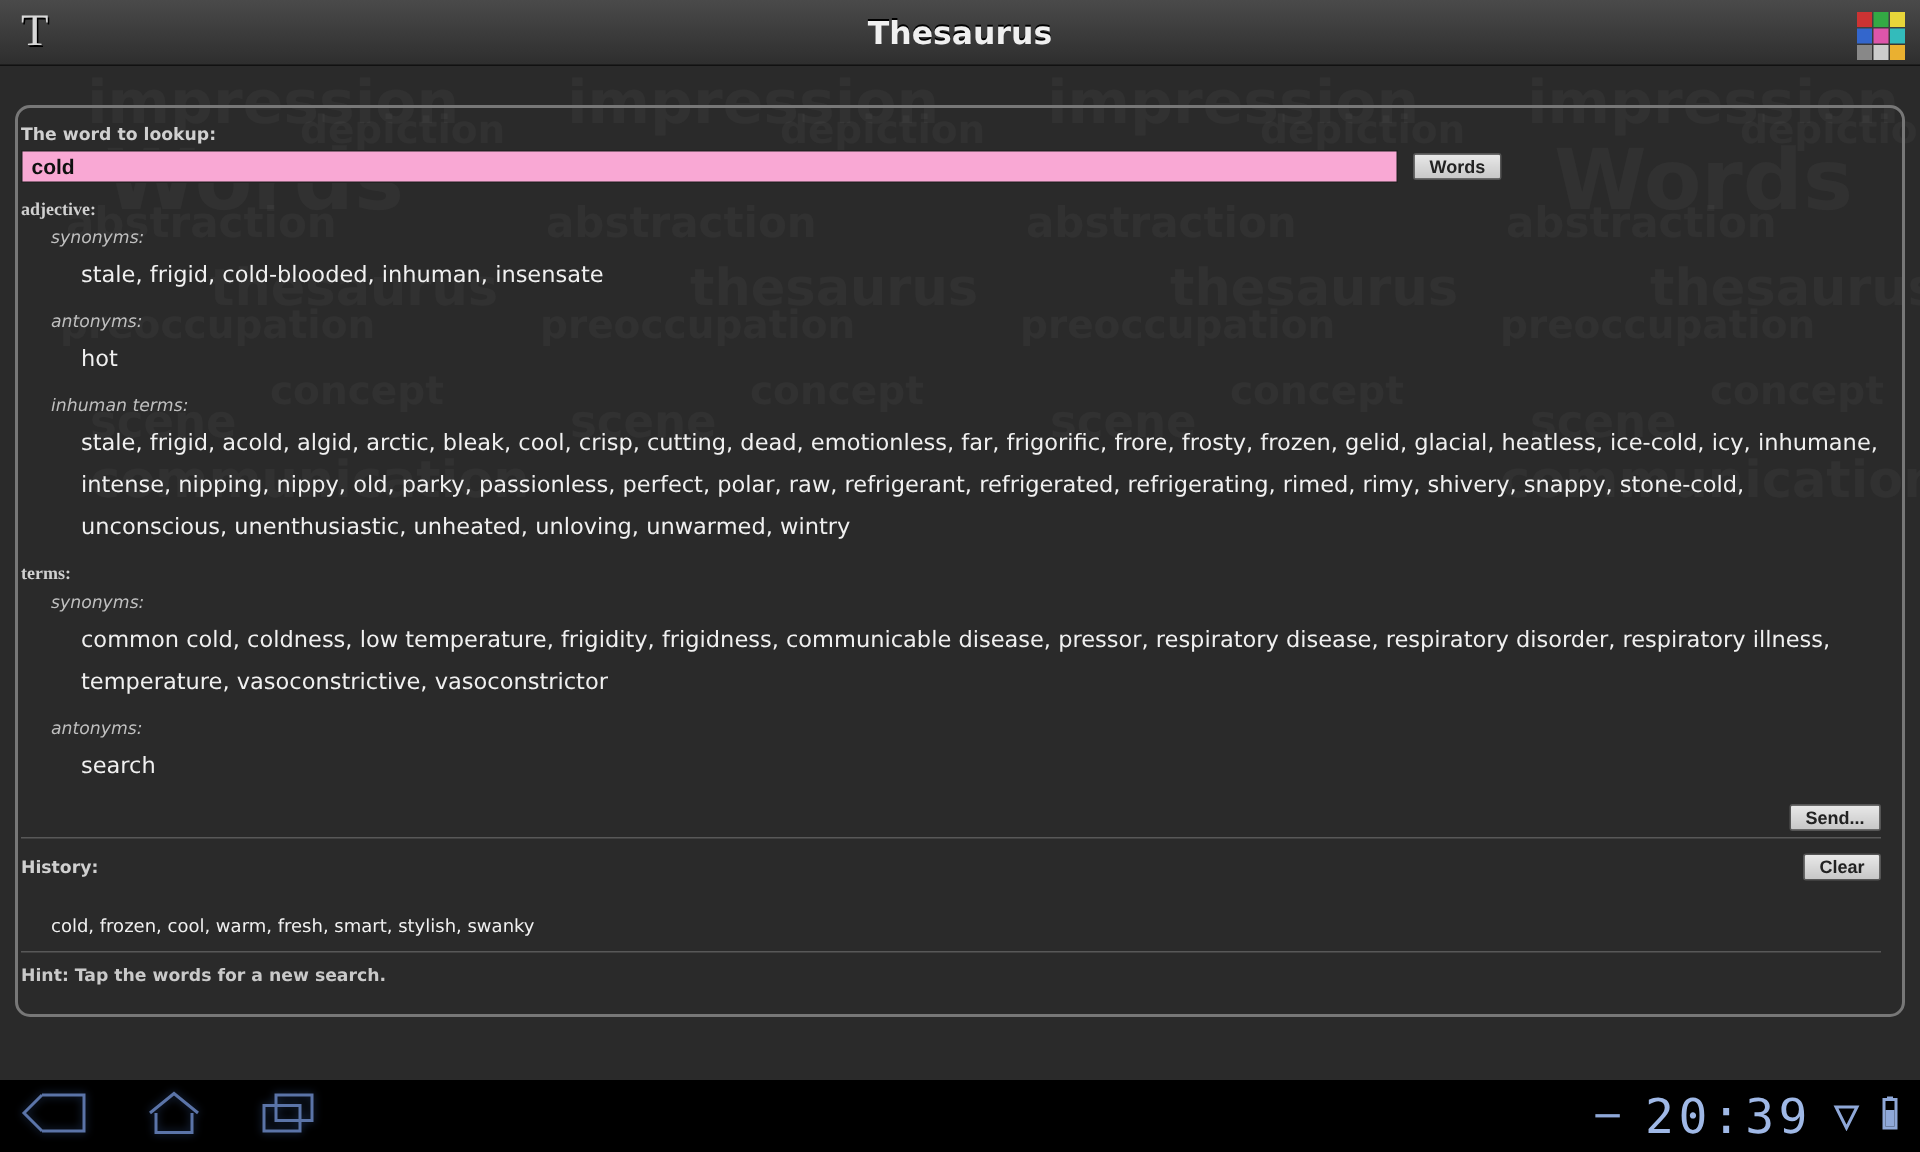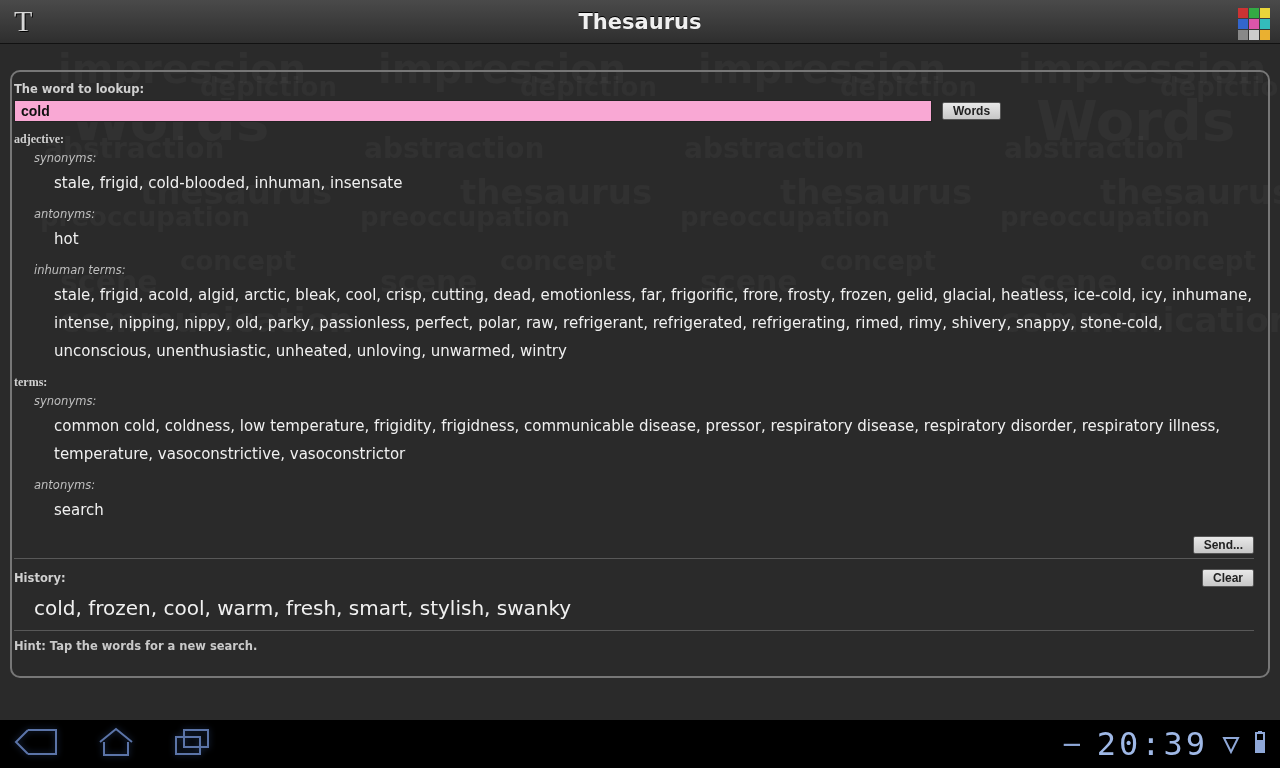--- a/index.html
+++ b/index.html
@@ -87,21 +87,21 @@
     padding: 1px 10px;
     cursor: pointer;
     border-radius: 2px;
   }
   .send-row { text-align: right; margin-top: 6px; margin-bottom: 4px; }
   hr.sep {
     border: none; border-top: 1px solid #585858; margin: 4px 0 8px 0;
   }
   .history-block { position: relative; }
   .history-line {
-    font-size: 20px; color: #f0f0f0; margin-left: 20px; margin-top: 10px; margin-bottom: 10px;
+    font-size: 12px; color: #f0f0f0; margin-left: 20px; margin-top: 24px; margin-bottom: 10px;
   }
   .clear-btn-wrap { position: absolute; right: 0; top: 0; }
   .hint { font-size: 11.5px; font-weight: 700; color: #c9c9c9; margin-top: 6px; }
   
   .sysbar {
     position: absolute; left:0; right:0; bottom:0; height: 48px;
     background: #000;
     display:flex; align-items:center; justify-content:space-between;
     padding: 0 14px;
     z-index: 3;

